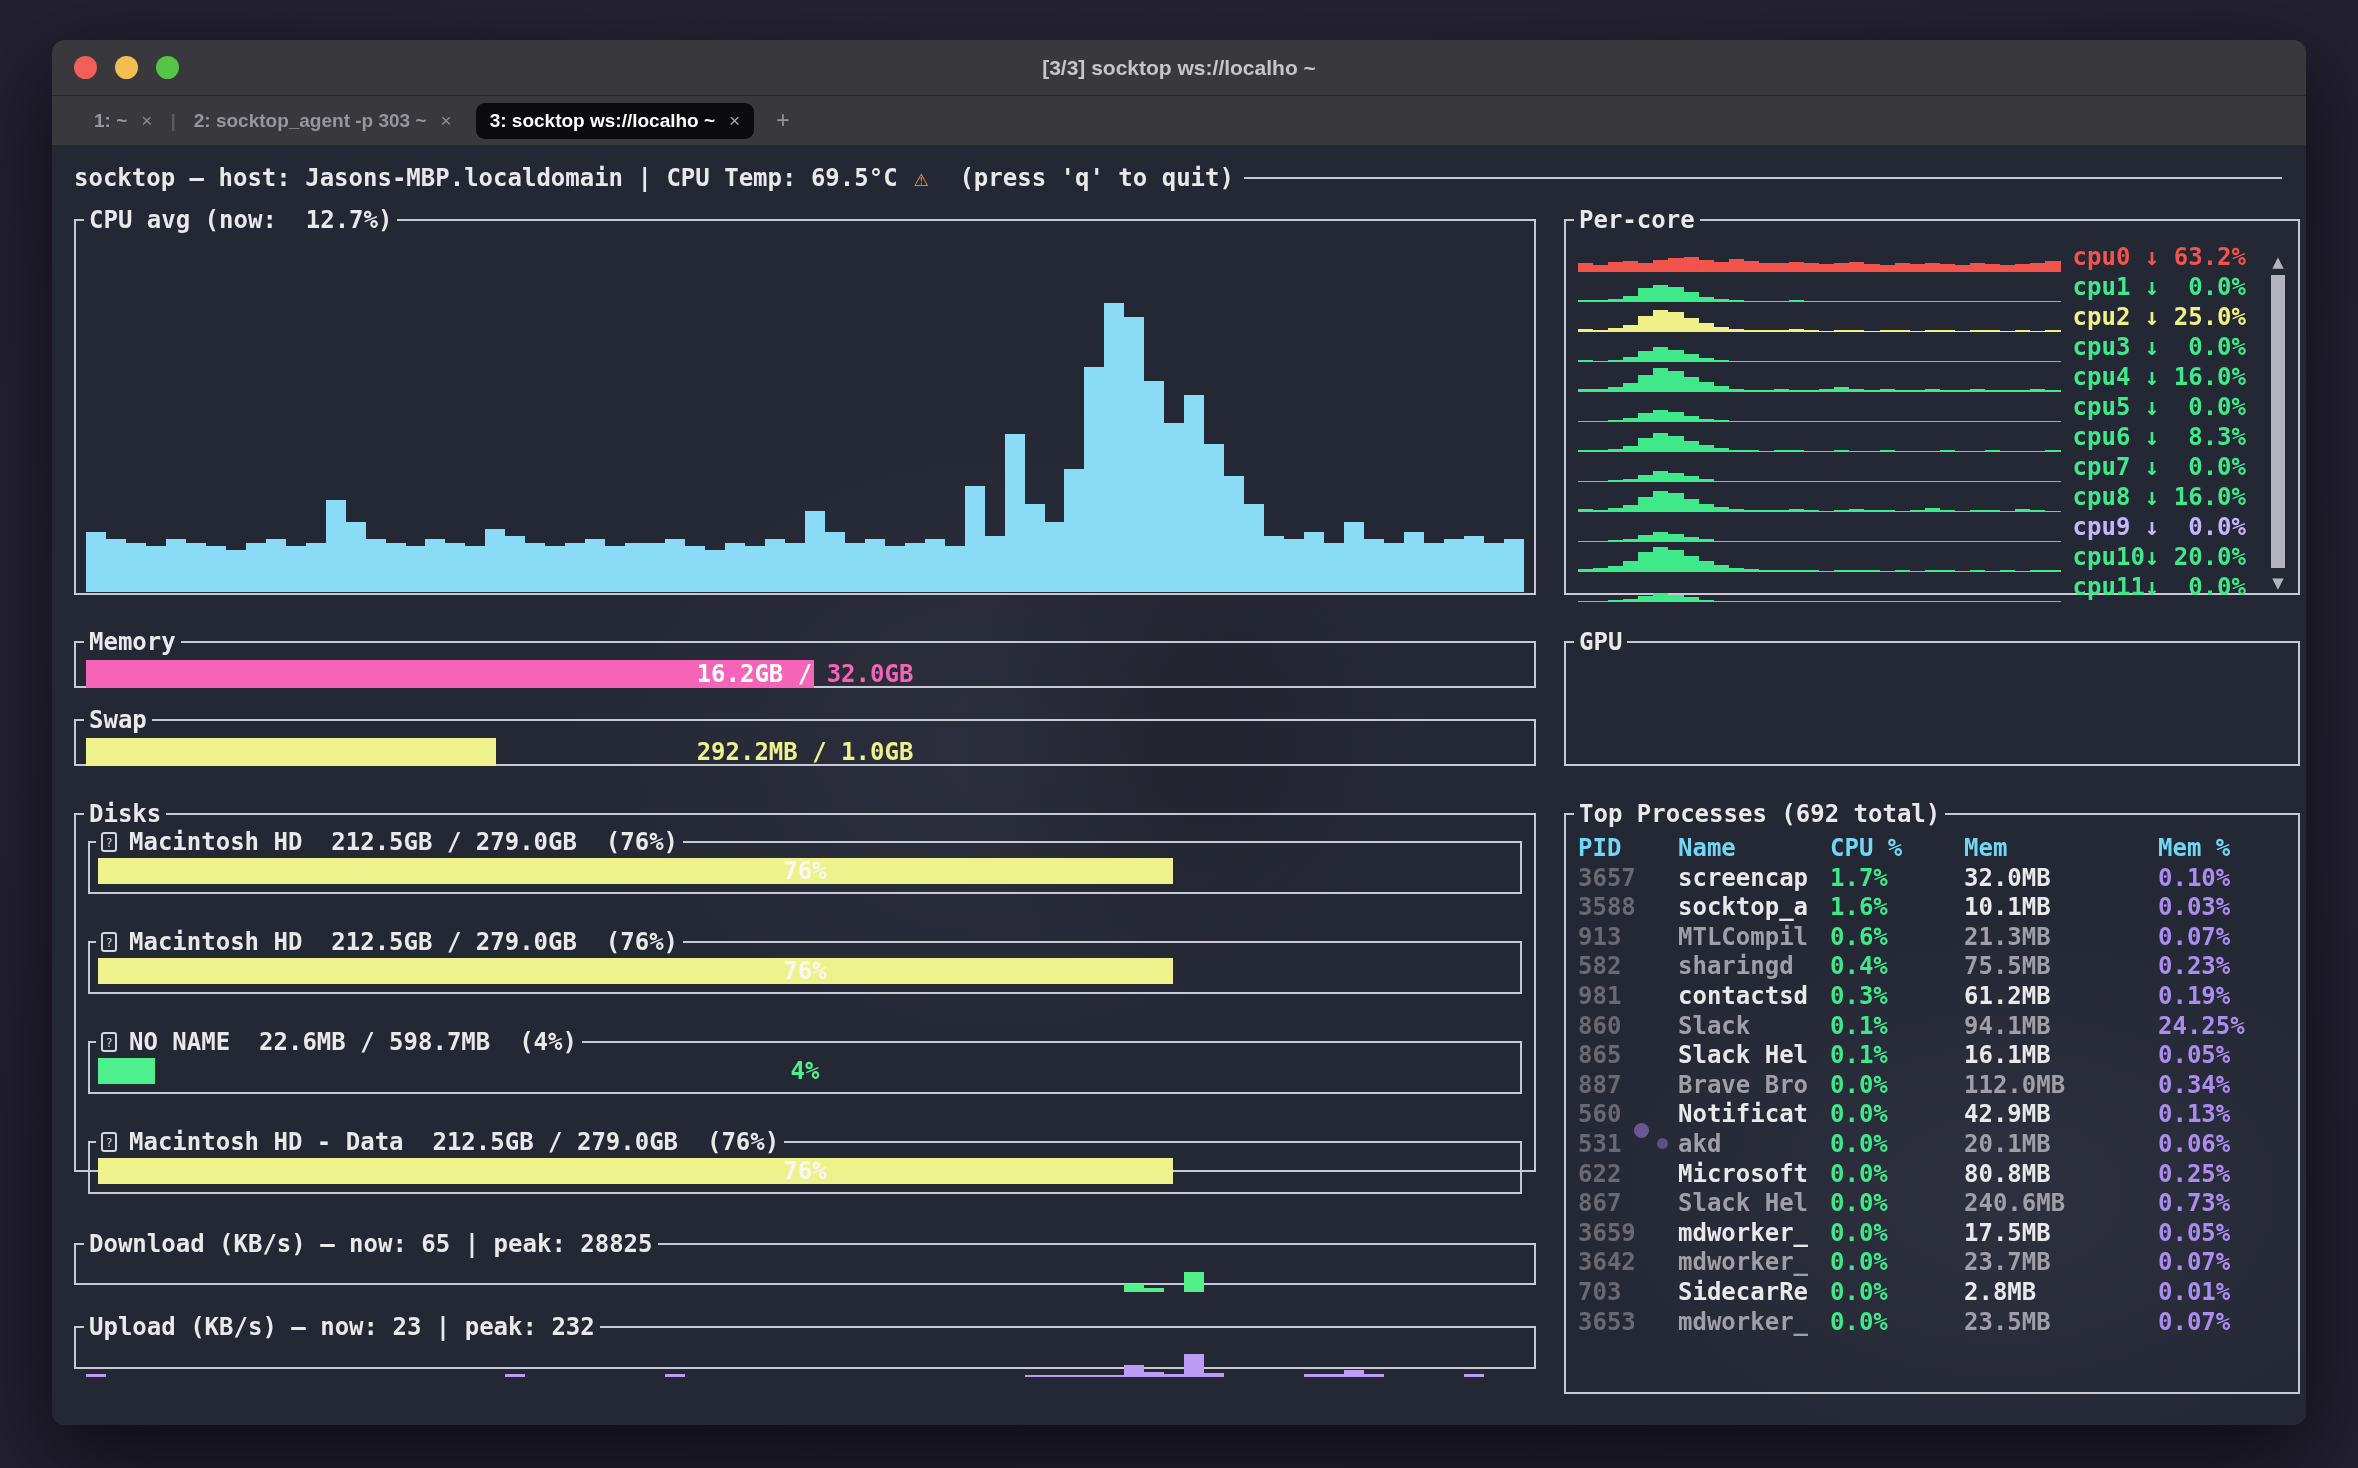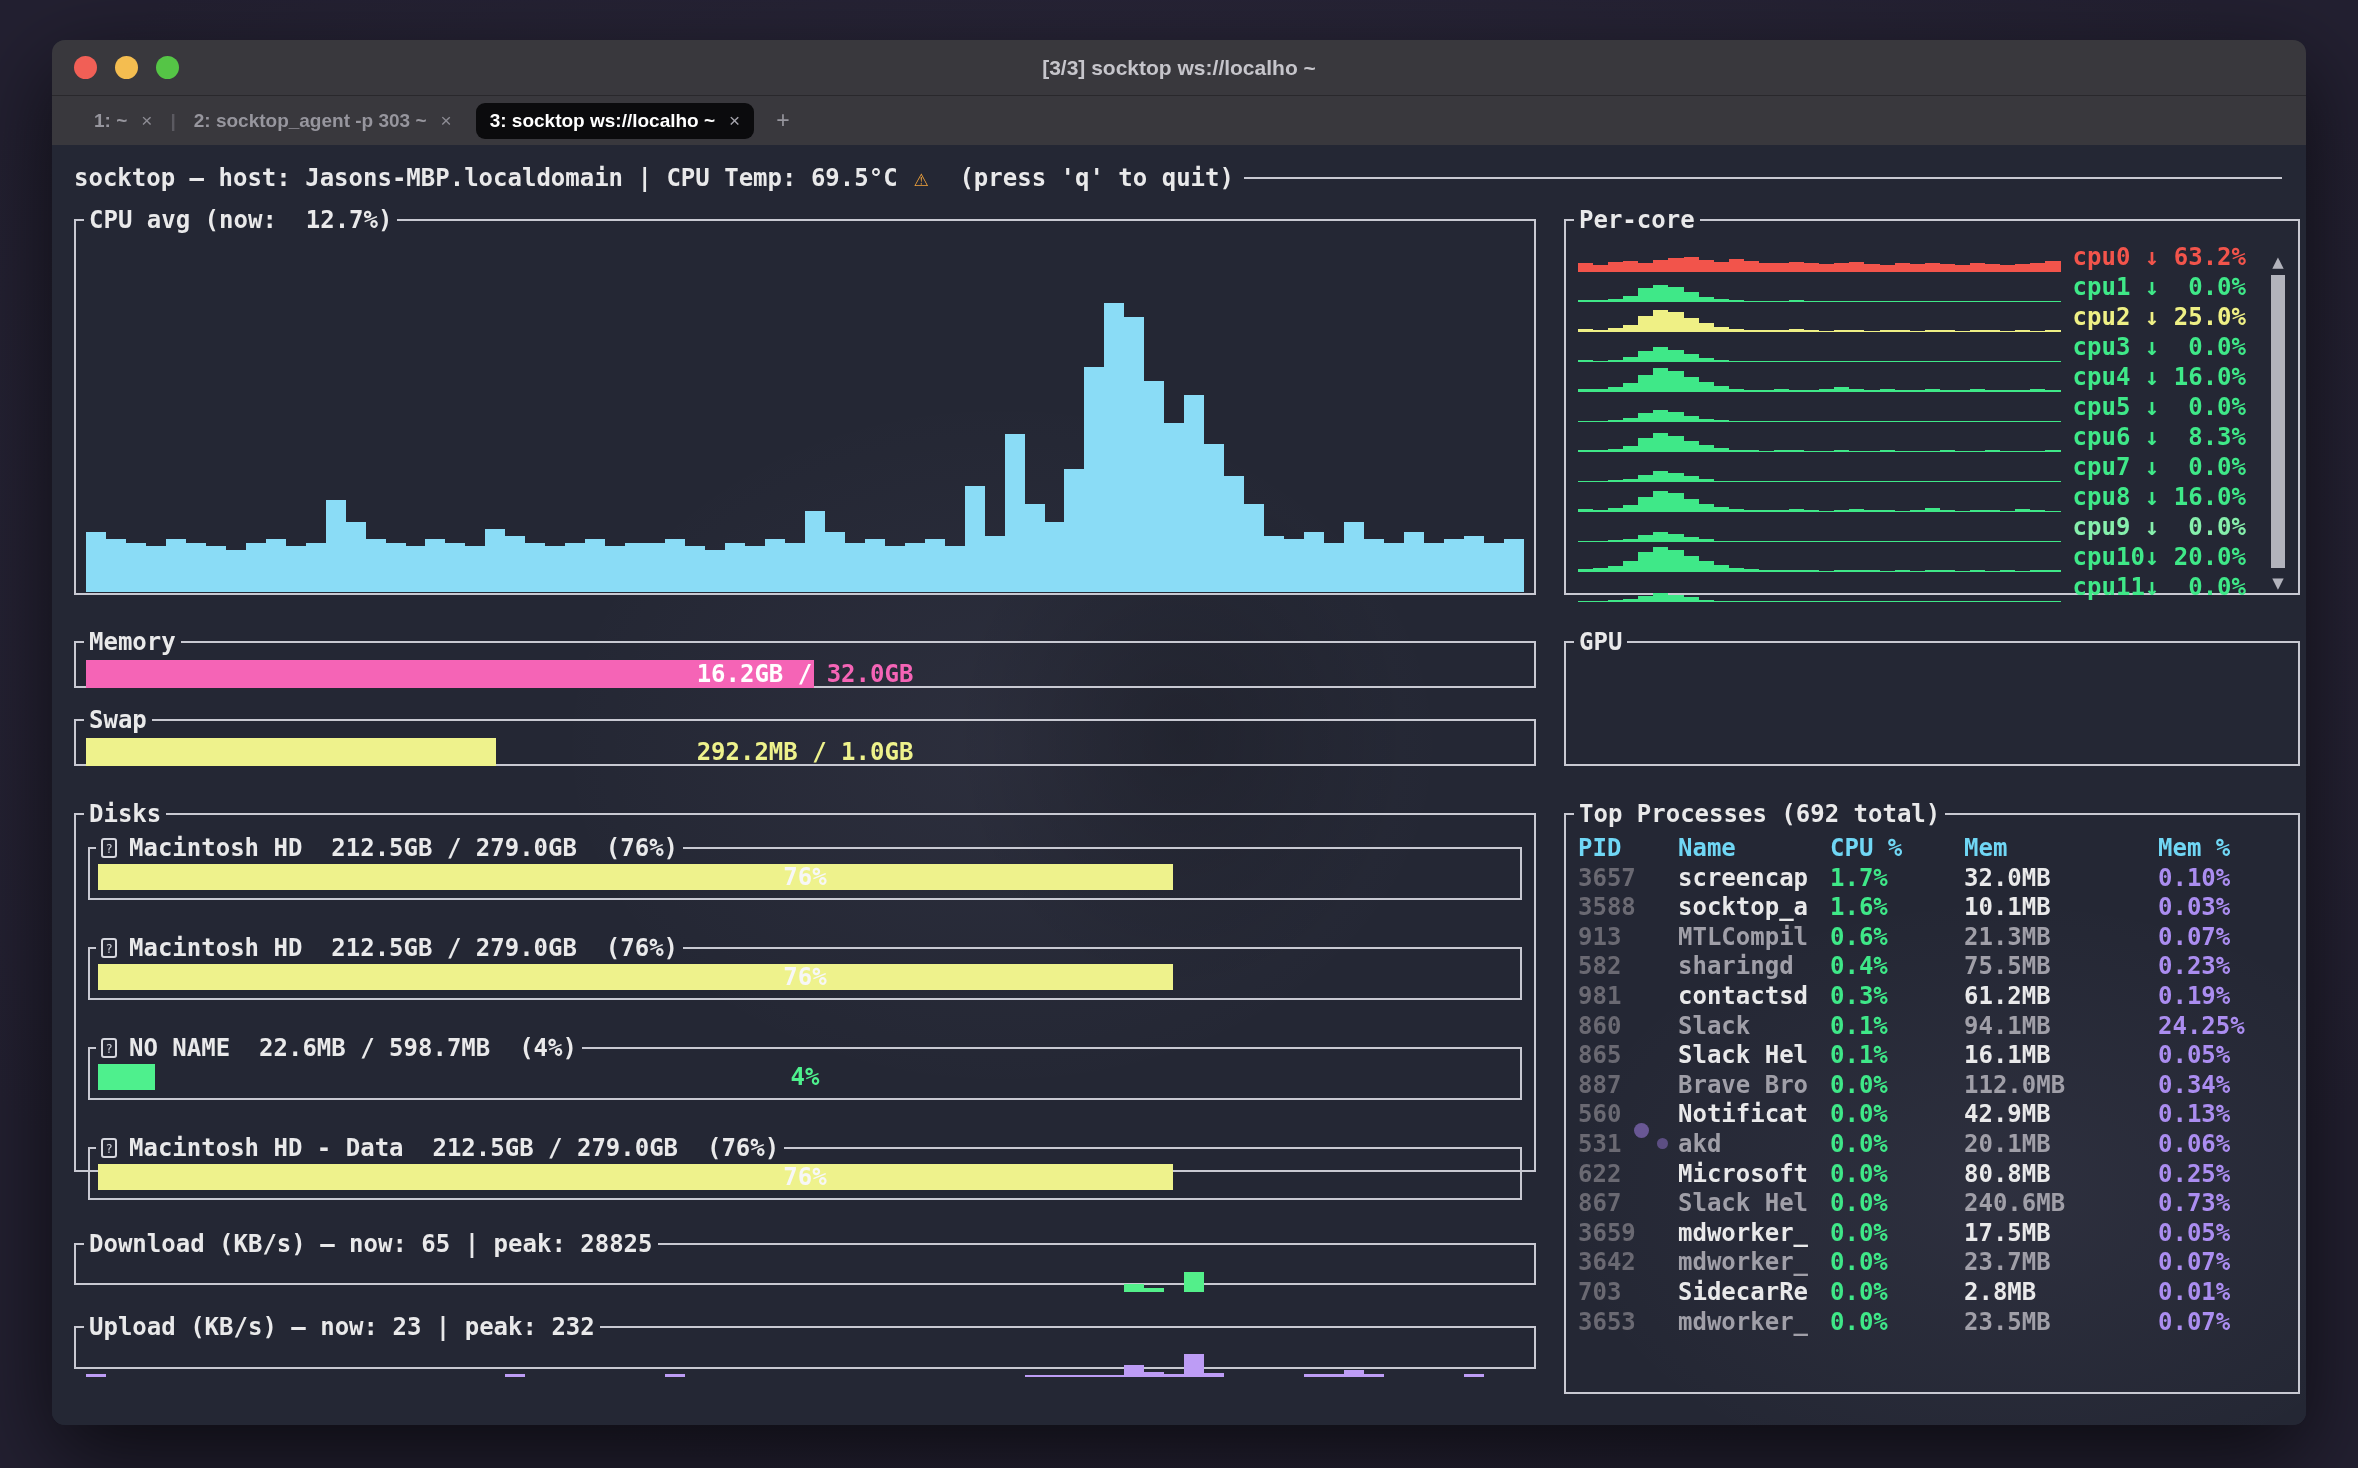--- a/index.html
+++ b/index.html
@@ -59,21 +59,21 @@
   .vscroll .track{flex:1;width:14px;background:#b2b3bc;margin:5px 0;}
 
   
   .hbar{position:relative;height:28px;margin:4px 10px 6px 10px;}
   .hbar .fill{position:absolute;left:0;top:0;bottom:0;}
   .hbar .lbl{position:absolute;inset:0;display:flex;align-items:center;justify-content:center;white-space:pre;}
   .p-memory .used{color:#ffffff;} .p-memory .total{color:#f564b6;}
   .p-swap .lbl{color:#eef28c;}
 
   
-  fieldset.subpanel{margin:6px 12px 34px 12px;padding:0;border:2px solid #c8c9d2;background:transparent;}
+  fieldset.subpanel{margin:0 12px 34px 12px;padding:0;border:2px solid #c8c9d2;background:transparent;}
   fieldset.subpanel>legend{margin-left:6px;padding:0 5px;white-space:pre;color:#e9e9ea;display:flex;align-items:center;}
   .disk-icon{display:inline-block;width:16px;height:20px;border:2px solid #d6d7de;border-radius:3px;margin-right:12px;position:relative;}
   .disk-icon::after{content:"?";position:absolute;inset:0;font-size:12px;line-height:18px;text-align:center;color:#d6d7de;font-weight:normal;}
   .subpanel .hbar{height:26px;margin:2px 8px 8px 8px;}
 
   
   .gpu-text{margin:4px 14px;}
 
   
   .proc{margin:6px 0 0 12px;}
@@ -591,21 +591,21 @@
                 <div class="bar" style="height: 4%; background: rgb(63, 232, 136);"></div>
                 <div class="bar" style="height: 5%; background: rgb(63, 232, 136);"></div>
                 <div class="bar" style="height: 4%; background: rgb(63, 232, 136);"></div>
                 <div class="bar" style="height: 4%; background: rgb(63, 232, 136);"></div>
                 <div class="bar" style="height: 4%; background: rgb(63, 232, 136);"></div>
                 <div class="bar" style="height: 5%; background: rgb(63, 232, 136);"></div>
                 <div class="bar" style="height: 4%; background: rgb(63, 232, 136);"></div>
                 <div class="bar" style="height: 4%; background: rgb(63, 232, 136);"></div>
                 <div class="bar" style="height: 4%; background: rgb(63, 232, 136);"></div>
               </div>
-              <div class="core-label" style="color: #86efac;">cpu9 ↓  0.0%</div>
+              <div class="core-label" style="color: #c4b5fd;">cpu9 ↓  0.0%</div>
             </div>
             <div class="core-row">
               <div class="spark">
                 <div class="bar" style="height: 14%; background: rgb(63, 232, 136);"></div>
                 <div class="bar" style="height: 16%; background: rgb(63, 232, 136);"></div>
                 <div class="bar" style="height: 24%; background: rgb(63, 232, 136);"></div>
                 <div class="bar" style="height: 45%; background: rgb(63, 232, 136);"></div>
                 <div class="bar" style="height: 80%; background: rgb(63, 232, 136);"></div>
                 <div class="bar" style="height: 100%; background: rgb(63, 232, 136);"></div>
                 <div class="bar" style="height: 90%; background: rgb(63, 232, 136);"></div>

